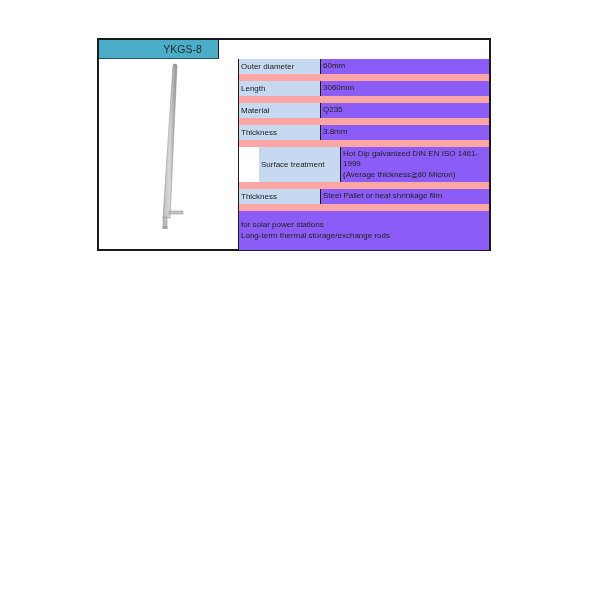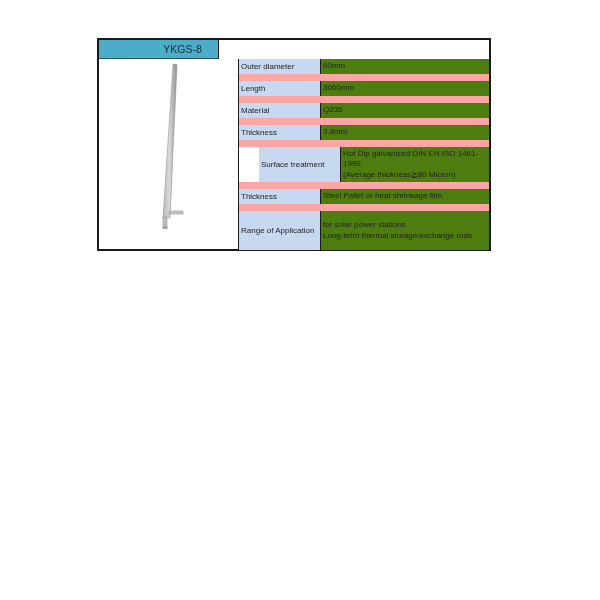--- a/index.html
+++ b/index.html
@@ -69,21 +69,21 @@
       border-right: 1px solid #1a1a1a;
       font-size: 8px;
       color: #222;
       display: flex;
       align-items: center;
       padding-left: 2px;
       box-sizing: border-box;
     }
     .cell-value {
       flex: 1;
-      background: #4d7c0f;
+      background: #8b5cf6;
       font-size: 8px;
       color: #222;
       display: flex;
       align-items: center;
       padding-left: 2px;
       line-height: 10.5px;
       box-sizing: border-box;
     }
     .r-h22 { height: 22px; }
     .r-h42 { height: 42px; padding-left: 20px; }
@@ -146,21 +146,20 @@
           <div>Hot Dip galvanized DIN EN ISO 1461-1999</div>
           <div>(Average thickness≧80 Micron)</div>
         </div>
       </div>
     </div>
     <div class="row r-h22">
       <div class="cell-label">Thickness</div>
       <div class="cell-value">Steel Pallet or heat shrinkage film</div>
     </div>
     <div class="row r-h41">
-      <div class="cell-label">Range of Application</div>
       <div class="cell-value">
         <div>
           <div>for solar power stations</div>
           <div>Long-term thermal storage/exchange rods</div>
         </div>
       </div>
     </div>
   </div>
 </div>
 

